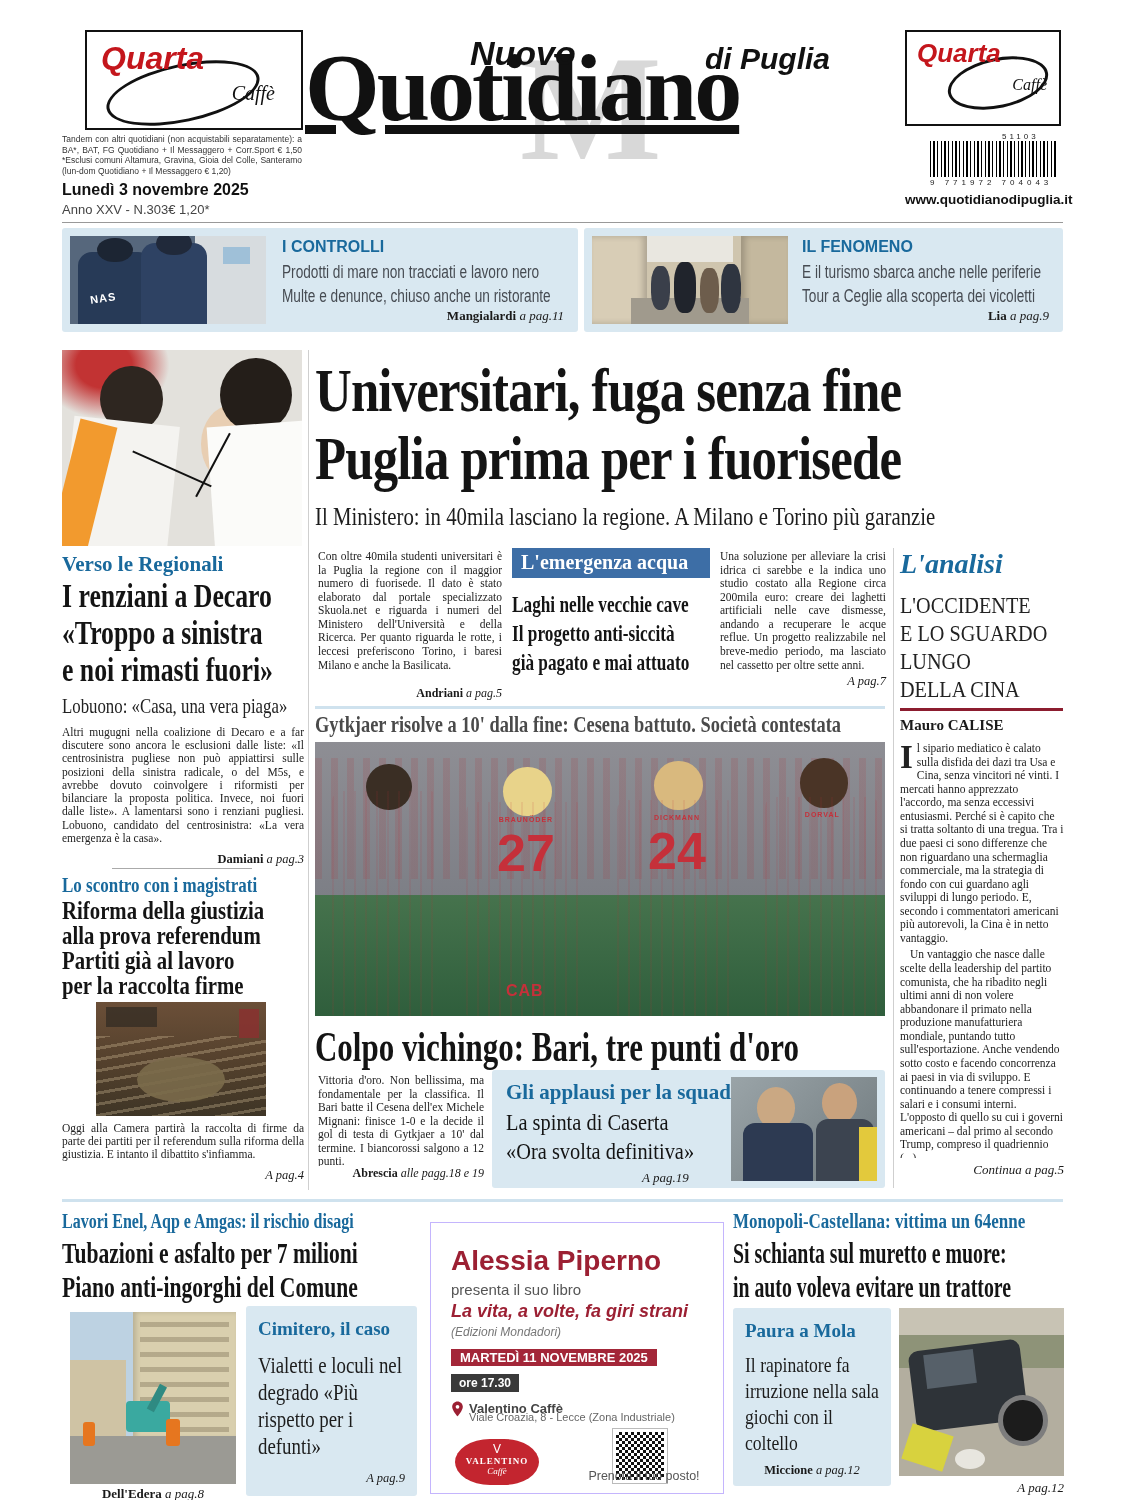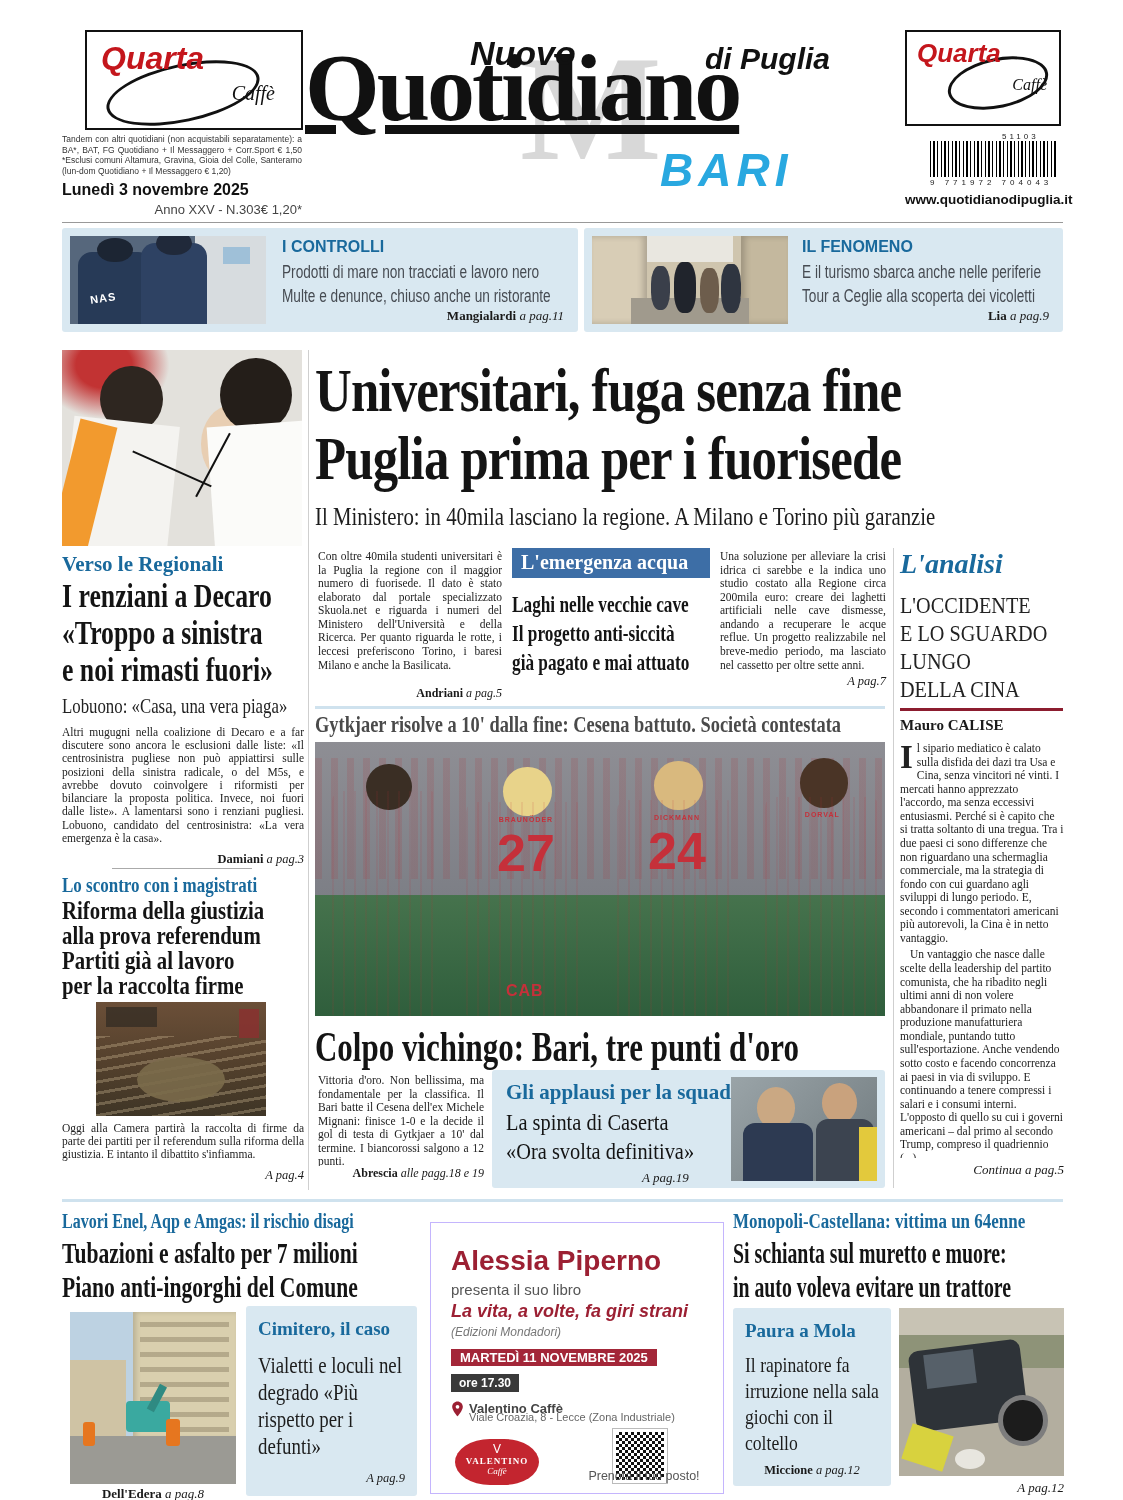--- a/index.html
+++ b/index.html
@@ -34,30 +34,29 @@
 
 <div class="page">
 
   <div class="abs" style="left:85px;top:30px;width:214px;height:96px;border:2px solid #111;background:#fff;">
     <div class="d" style="left:18px;top:32px;width:150px;height:52px;border:3px solid #111;border-radius:50%;transform:rotate(-12deg);"></div>
     <div class="d sans" style="left:14px;top:8px;font-style:italic;font-weight:bold;font-size:32px;color:#c4161c;">Quarta</div>
     <div class="d" style="right:26px;top:50px;font-style:italic;font-size:20px;color:#111;">Caffè</div>
   </div>
   <div class="abs sans bodytxt" style="left:62px;top:134px;width:240px;font-size:8.5px;line-height:1.25;color:#333;">Tandem con altri quotidiani (non acquistabili separatamente): a BA*, BAT, FG Quotidiano + Il Messaggero + Corr.Sport € 1,50 *Esclusi comuni Altamura, Gravina, Gioia del Colle, Santeramo (lun-dom Quotidiano + Il Messaggero € 1,20)</div>
   <div class="abs sans" style="left:62px;top:181px;font-size:16px;font-weight:bold;color:#111;">Lunedì 3 novembre 2025</div>
-  <div class="abs sans" style="left:62px;top:202px;width:240px;display:flex;justify-content:flex-end;">
+  <div class="abs sans" style="left:62px;top:202px;width:240px;display:flex;justify-content:flex-start;">
     <span style="font-size:13px;color:#444;">Anno XXV - N.303</span>
     <span style="font-size:13px;color:#444;">€ 1,20*</span>
   </div>
 
   <div class="abs" style="left:520px;top:22px;font-size:150px;font-weight:bold;color:#cccccc;opacity:.75;z-index:0;">M</div>
   <div class="abs sans" style="left:470px;top:34px;font-size:34px;font-weight:bold;font-style:italic;color:#111;z-index:2;">Nuovo</div>
   <div class="abs" style="left:305px;top:40px;font-size:96px;font-weight:bold;letter-spacing:-3px;color:#111;z-index:1;line-height:1;text-decoration:underline;">Quotidiano</div>
   <div class="abs sans" style="left:705px;top:42px;font-size:30px;font-weight:bold;font-style:italic;color:#111;z-index:2;">di Puglia</div>
-  <div class="abs sans" style="left:660px;top:143px;font-size:46px;font-weight:bold;font-style:italic;letter-spacing:5px;color:#29a8e0;z-index:2;">BARI</div>
 
   <div class="abs" style="left:905px;top:30px;width:152px;height:92px;border:2px solid #111;background:#fff;">
     <div class="d" style="left:40px;top:26px;width:96px;height:44px;border:3px solid #111;border-radius:50%;transform:rotate(-12deg);"></div>
     <div class="d sans" style="left:10px;top:6px;font-style:italic;font-weight:bold;font-size:26px;color:#c4161c;">Quarta</div>
     <div class="d" style="right:12px;top:44px;font-style:italic;font-size:16px;color:#111;">Caffè</div>
   </div>
   <div class="abs sans" style="left:1002px;top:132px;font-size:8px;letter-spacing:3px;color:#222;">51103</div>
   <div class="abs barcode" style="left:930px;top:141px;width:128px;height:36px;"></div>
   <div class="abs sans" style="left:930px;top:178px;font-size:8px;letter-spacing:4px;color:#222;text-align:right;">9 771972 704043</div>
   <div class="abs sans" style="left:905px;top:192px;font-size:13.5px;font-weight:bold;color:#111;">www.quotidianodipuglia.it</div>

